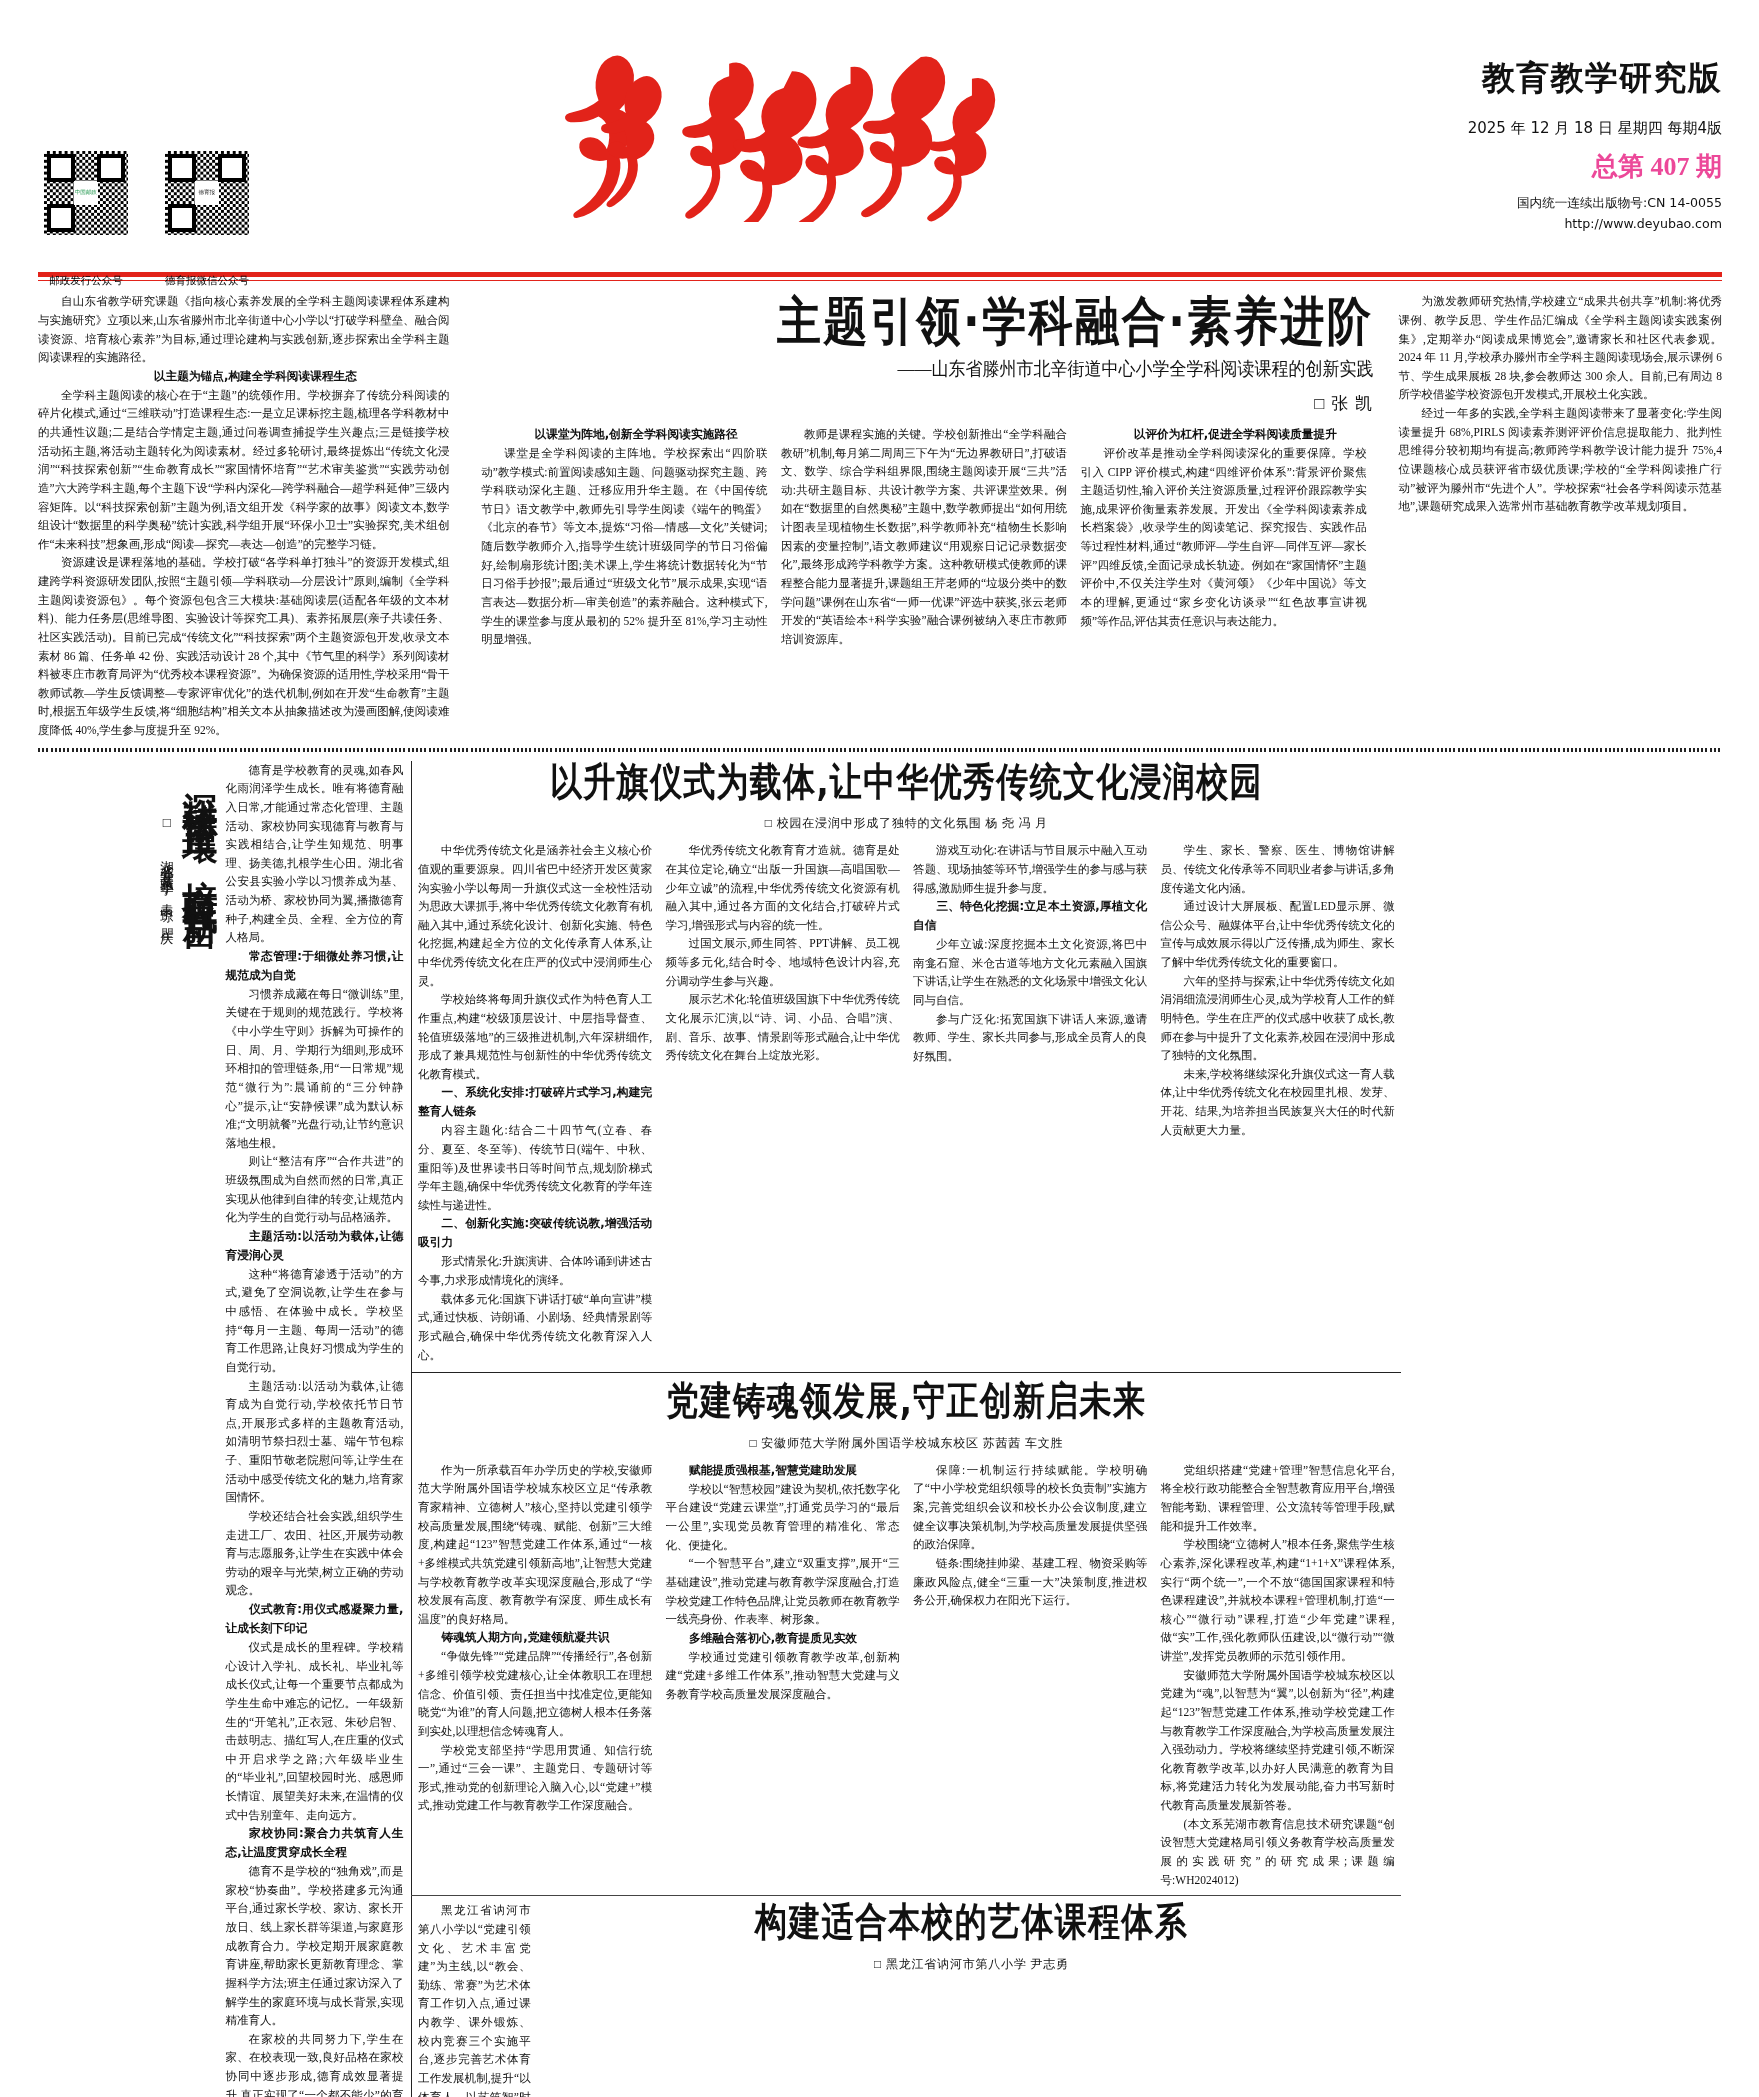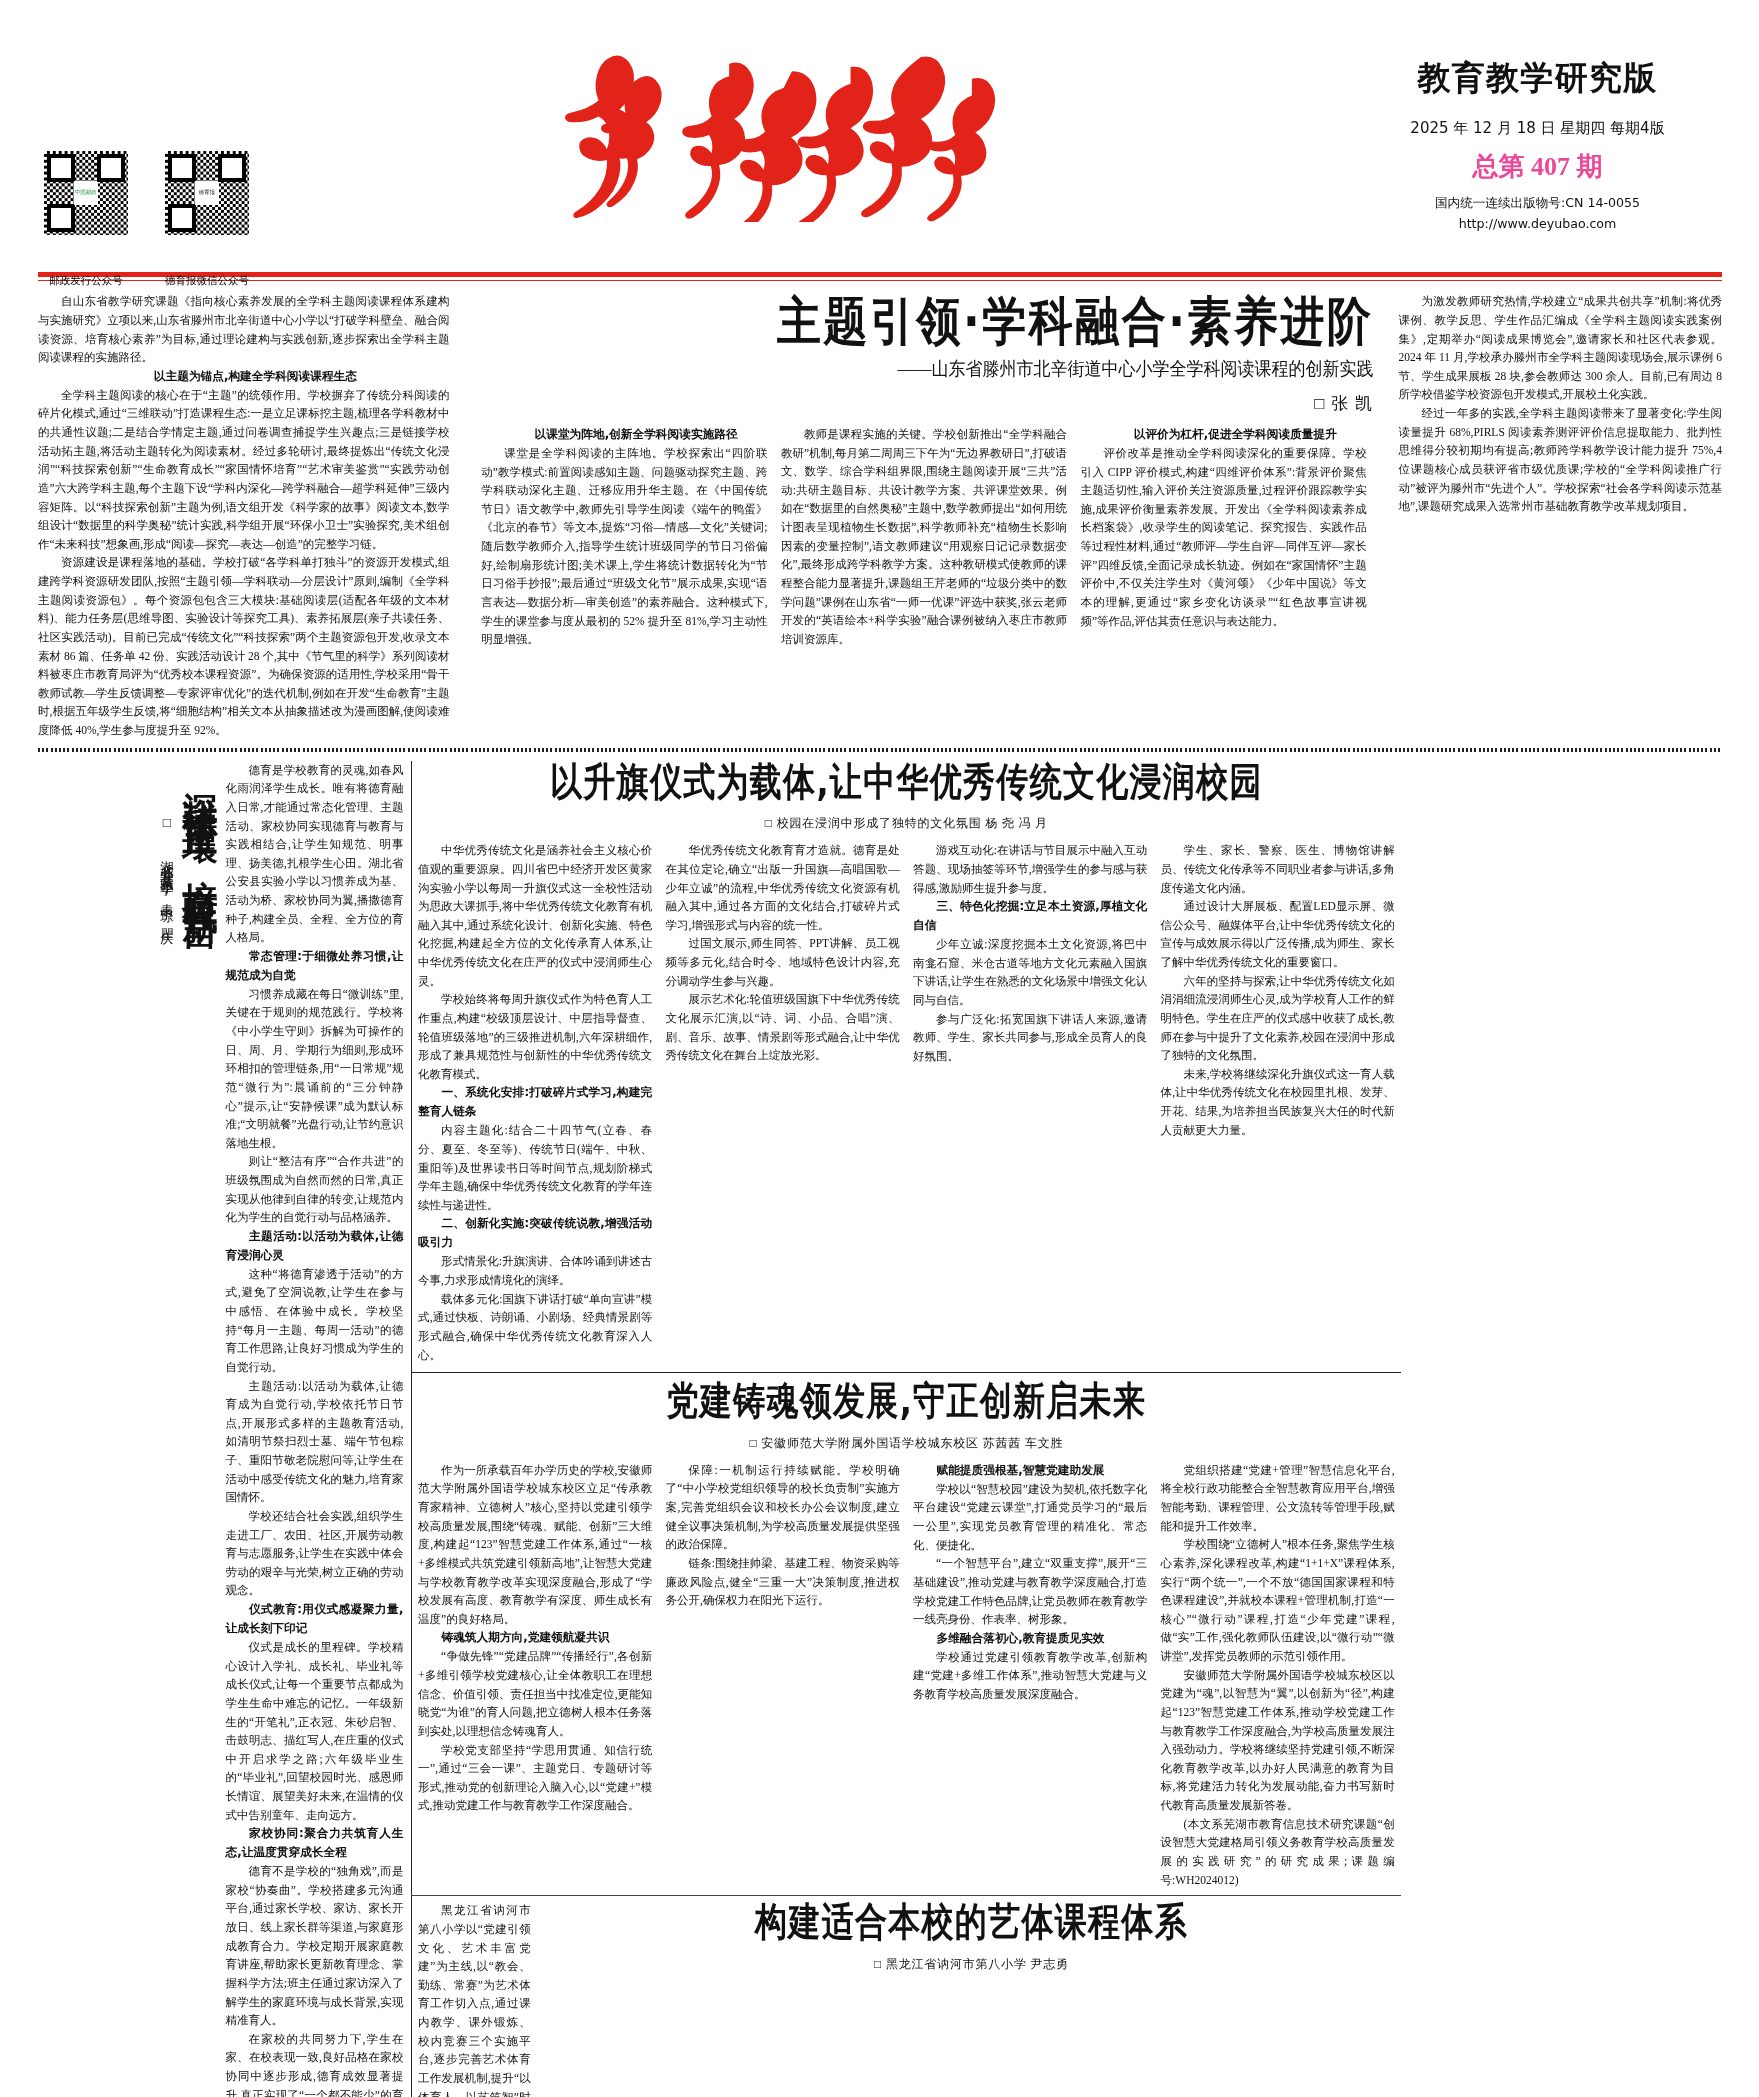--- a/index.html
+++ b/index.html
@@ -14,21 +14,21 @@
      repeating-conic-gradient(#000 0% 25%, #fff 0% 50%) 0 0/5.9px 5.9px;}
   .qr-img:before{content:"";position:absolute;left:3.4px;top:3.4px;width:19.3px;height:19.3px;border:4.6px solid #000;background:#fff;}
   .qr-img:after{content:"";position:absolute;right:3.4px;top:3.4px;width:19.3px;height:19.3px;border:4.6px solid #000;background:#fff;}
   .qr-bl{position:absolute;left:3.4px;bottom:3.4px;width:19.3px;height:19.3px;border:4.6px solid #000;background:#fff;}
   .qr-mid{position:absolute;left:30px;top:30px;width:23.5px;height:23.5px;background:#fff;display:flex;align-items:center;justify-content:center;font-size:5.5px;color:#1a9449;}
   .qr-cap{margin-top:5.9px;font-family:"DejaVu Sans","Liberation Sans",sans-serif;font-size:10.5px;color:#000;white-space:nowrap;}
 
   .nameplate{flex:0 0 587px;display:flex;align-items:flex-start;justify-content:center;padding-top:17px;}
   .nameplate svg{width:495px;height:180px;}
 
-  .mast-right{width:369px;text-align:center;padding-top:31px;}
+  .mast-right{width:369px;text-align:right;padding-top:31px;}
   .mast-edition{font-family:"DejaVu Sans","Liberation Sans",sans-serif;font-weight:bold;font-size:33px;letter-spacing:1.3px;color:#111;white-space:nowrap;}
   .mast-date{font-family:"DejaVu Sans","Liberation Sans",sans-serif;font-size:15px;margin-top:17.6px;color:#111;white-space:nowrap;}
   .mast-issue{font-family:Liberation Serif, serif;font-weight:bold;font-size:26px;color:#ec4899;margin-top:11px;white-space:nowrap;}
   .mast-cn{font-family:"DejaVu Sans","Liberation Sans",sans-serif;font-size:12.6px;margin-top:11px;color:#111;white-space:nowrap;}
   .mast-url{font-family:"DejaVu Sans","Liberation Sans",sans-serif;font-size:12.6px;margin-top:4.2px;color:#111;white-space:nowrap;}
 
   .rule-red{height:4.6px;background:#e2231a;margin:4.2px 0 0 0;}
   .rule-red2{height:1.7px;background:#e2231a;margin-top:2.9px;}
 
   
@@ -232,31 +232,31 @@
           <div class="h2-author">□ 安徽师范大学附属外国语学校城东校区  苏茜茜 车文胜</div>
         </div>
         <div class="cols4">
           <div class="cc col-text">
             <p>作为一所承载百年办学历史的学校,安徽师范大学附属外国语学校城东校区立足“传承教育家精神、立德树人”核心,坚持以党建引领学校高质量发展,围绕“铸魂、赋能、创新”三大维度,构建起“123”智慧党建工作体系,通过“一核+多维模式共筑党建引领新高地”,让智慧大党建与学校教育教学改革实现深度融合,形成了“学校发展有高度、教育教学有深度、师生成长有温度”的良好格局。</p>
             <p class="sub-h-l">铸魂筑人期方向,党建领航凝共识</p>
             <p>“争做先锋”“党建品牌”“传播经行”,各创新+多维引领学校党建核心,让全体教职工在理想信念、价值引领、责任担当中找准定位,更能知晓党“为谁”的育人问题,把立德树人根本任务落到实处,以理想信念铸魂育人。</p>
             <p>学校党支部坚持“学思用贯通、知信行统一”,通过“三会一课”、主题党日、专题研讨等形式,推动党的创新理论入脑入心,以“党建+”模式,推动党建工作与教育教学工作深度融合。</p>
           </div>
           <div class="cc col-text">
-            <p>保障:一机制运行持续赋能。学校明确了“中小学校党组织领导的校长负责制”实施方案,完善党组织会议和校长办公会议制度,建立健全议事决策机制,为学校高质量发展提供坚强的政治保障。</p>
-            <p>链条:围绕挂帅梁、基建工程、物资采购等廉政风险点,健全“三重一大”决策制度,推进权务公开,确保权力在阳光下运行。</p>
-          </div>
-          <div class="cc col-text">
             <p class="sub-h-l">赋能提质强根基,智慧党建助发展</p>
             <p>学校以“智慧校园”建设为契机,依托数字化平台建设“党建云课堂”,打通党员学习的“最后一公里”,实现党员教育管理的精准化、常态化、便捷化。</p>
             <p>“一个智慧平台”,建立“双重支撑”,展开“三基础建设”,推动党建与教育教学深度融合,打造学校党建工作特色品牌,让党员教师在教育教学一线亮身份、作表率、树形象。</p>
             <p class="sub-h-l">多维融合落初心,教育提质见实效</p>
             <p>学校通过党建引领教育教学改革,创新构建“党建+多维工作体系”,推动智慧大党建与义务教育学校高质量发展深度融合。</p>
           </div>
           <div class="cc col-text">
+            <p>保障:一机制运行持续赋能。学校明确了“中小学校党组织领导的校长负责制”实施方案,完善党组织会议和校长办公会议制度,建立健全议事决策机制,为学校高质量发展提供坚强的政治保障。</p>
+            <p>链条:围绕挂帅梁、基建工程、物资采购等廉政风险点,健全“三重一大”决策制度,推进权务公开,确保权力在阳光下运行。</p>
+          </div>
+          <div class="cc col-text">
             <p>党组织搭建“党建+管理”智慧信息化平台,将全校行政功能整合全智慧教育应用平台,增强智能考勤、课程管理、公文流转等管理手段,赋能和提升工作效率。</p>
             <p>学校围绕“立德树人”根本任务,聚焦学生核心素养,深化课程改革,构建“1+1+X”课程体系,实行“两个统一”,一个不放“德国国家课程和特色课程建设”,并就校本课程+管理机制,打造“一核心”“微行动”课程,打造“少年党建”课程,做“实”工作,强化教师队伍建设,以“微行动”“微讲堂”,发挥党员教师的示范引领作用。</p>
             <p>安徽师范大学附属外国语学校城东校区以党建为“魂”,以智慧为“翼”,以创新为“径”,构建起“123”智慧党建工作体系,推动学校党建工作与教育教学工作深度融合,为学校高质量发展注入强劲动力。学校将继续坚持党建引领,不断深化教育教学改革,以办好人民满意的教育为目标,将党建活力转化为发展动能,奋力书写新时代教育高质量发展新答卷。</p>
             <p>(本文系芜湖市教育信息技术研究课题“创设智慧大党建格局引领义务教育学校高质量发展的实践研究”的研究成果;课题编号:WH2024012)</p>
           </div>
         </div>
       </div>
 
       <div class="thin-rule"></div>
 

